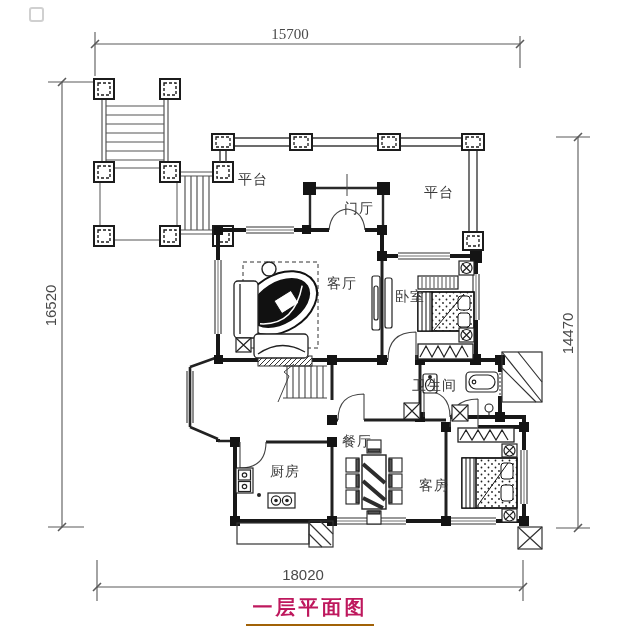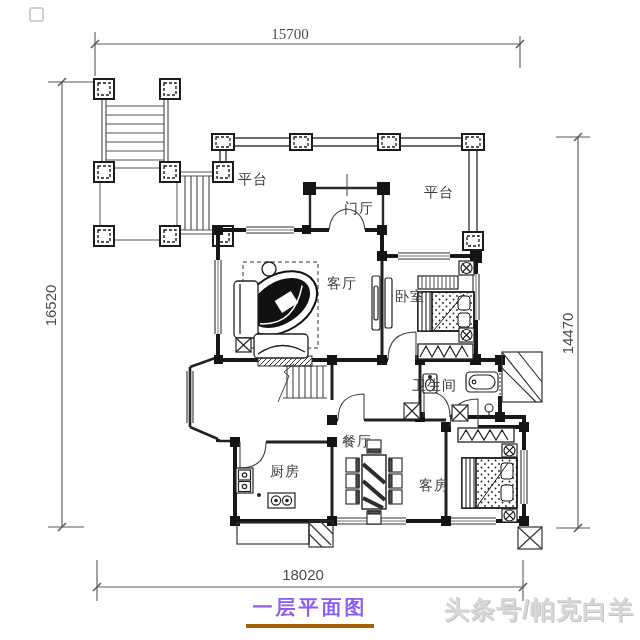--- a/index.html
+++ b/index.html
@@ -3,22 +3,22 @@
 <meta charset="utf-8">
 <style>
   html,body{margin:0;padding:0;background:#fff;}
   #stage{position:relative;width:640px;height:640px;background:#ffffff;overflow:hidden;
          font-family:"Liberation Sans","DejaVu Sans",sans-serif;}
   #plan-svg{position:absolute;left:0;top:0;}
   .lbl{position:absolute;color:#3a3a3a;font-size:14px;letter-spacing:1px;white-space:nowrap;}
   .dim{position:absolute;color:#4a4a4a;font-size:15px;text-align:center;white-space:nowrap;}
   .dim-v{transform:rotate(-90deg);transform-origin:center center;}
   #title{position:absolute;left:246px;top:594px;width:128px;text-align:center;
-         font-size:20px;font-weight:600;color:#8b5cf6;letter-spacing:3px;
-         border-bottom:4px solid #a16207;padding-bottom:3px;}
+         font-size:20px;font-weight:600;color:#be185d;letter-spacing:3px;
+         border-bottom:2px solid #a16207;padding-bottom:3px;}
   #watermark{position:absolute;left:408px;top:593px;width:226px;text-align:right;
          font-size:25px;font-weight:bold;color:#d8d8d8;letter-spacing:1px;
          text-shadow:1px 1px 0 #c2c2c2,-1px -1px 0 #ffffff;}
 </style>
 </head>
 <body>
 
 <div id="stage">
 
 <svg id="plan-svg" width="640" height="640" viewBox="0 0 640 640">
@@ -363,15 +363,14 @@
 <div class="lbl" style="left:424px;top:184px;">平台</div>
 <div class="lbl" style="left:344px;top:200px;">门厅</div>
 <div class="lbl" style="left:327px;top:275px;">客厅</div>
 <div class="lbl" style="left:395px;top:276px;margin-top:12px;">卧室</div>
 <div class="lbl" style="left:412px;top:377px;">卫生间</div>
 <div class="lbl" style="left:342px;top:433px;">餐厅</div>
 <div class="lbl" style="left:270px;top:463px;font-family:Liberation Serif, serif;">厨房</div>
 <div class="lbl" style="left:419px;top:477px;">客房</div>
 
 <div id="title">一层平面图</div>
-<div id="watermark">头条号/帕克白羊</div>
 
 </div>
 
 </body></html>

